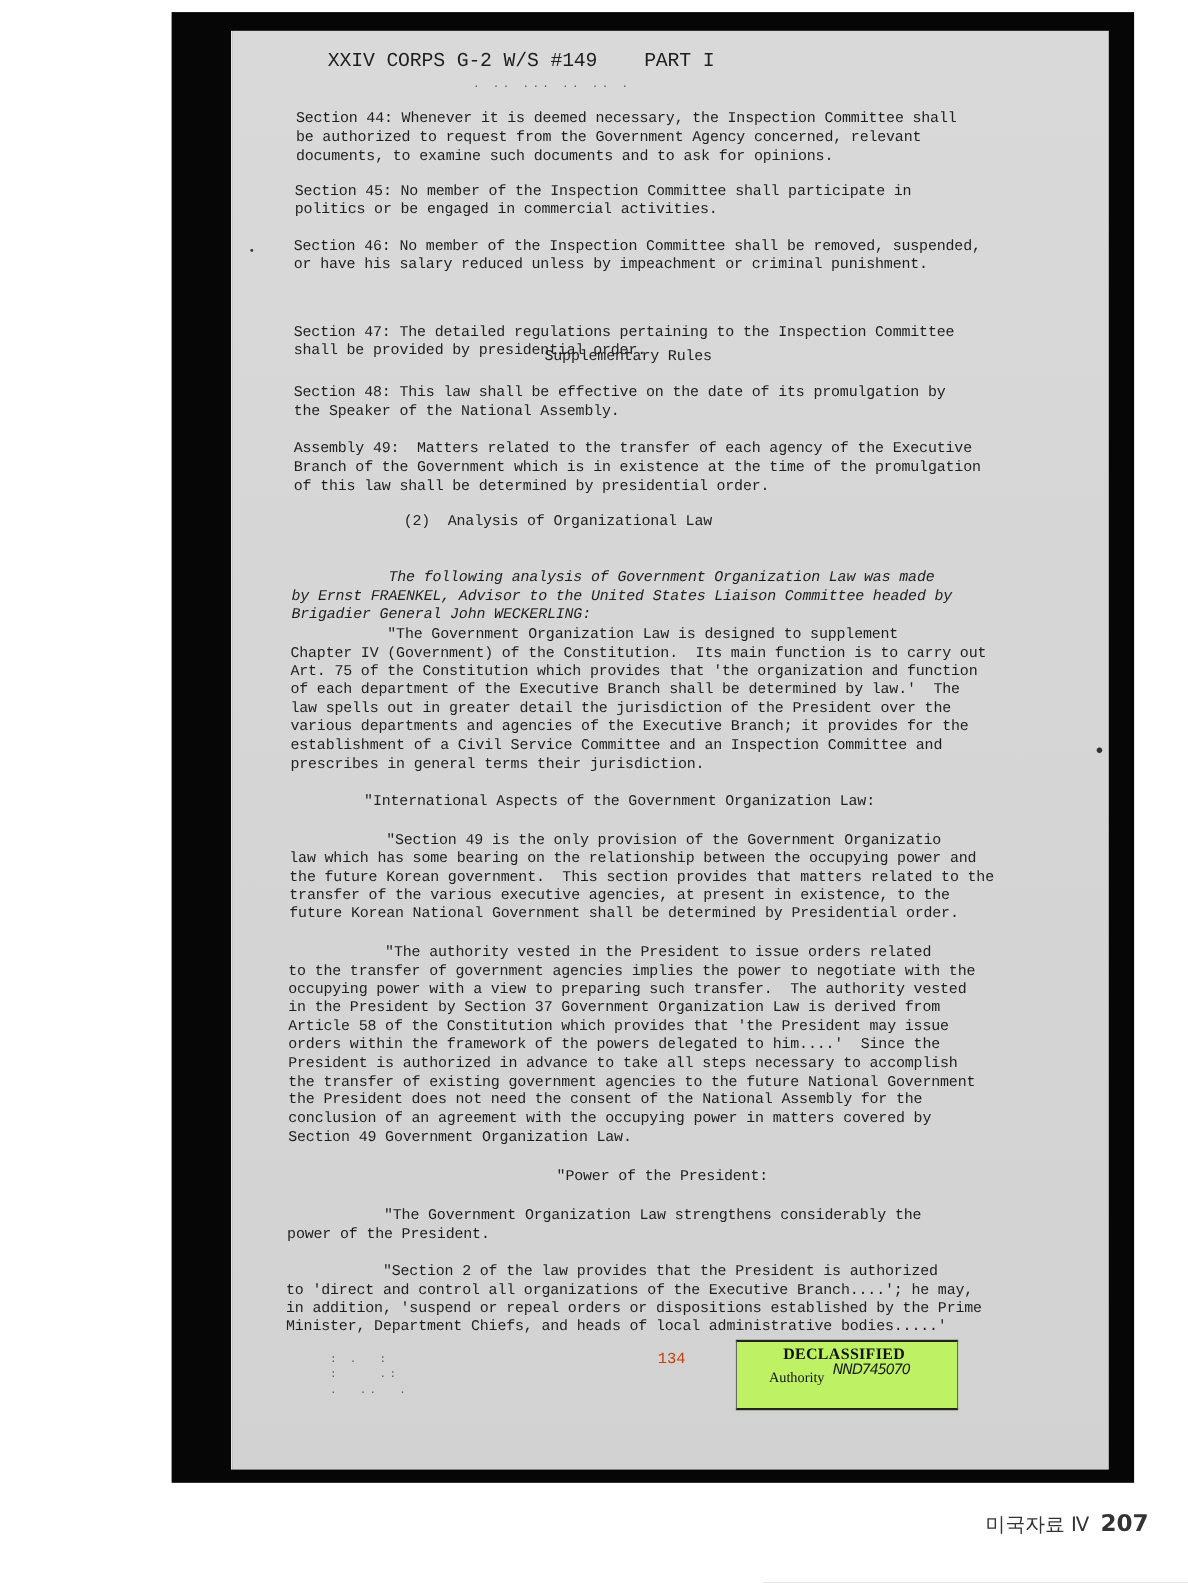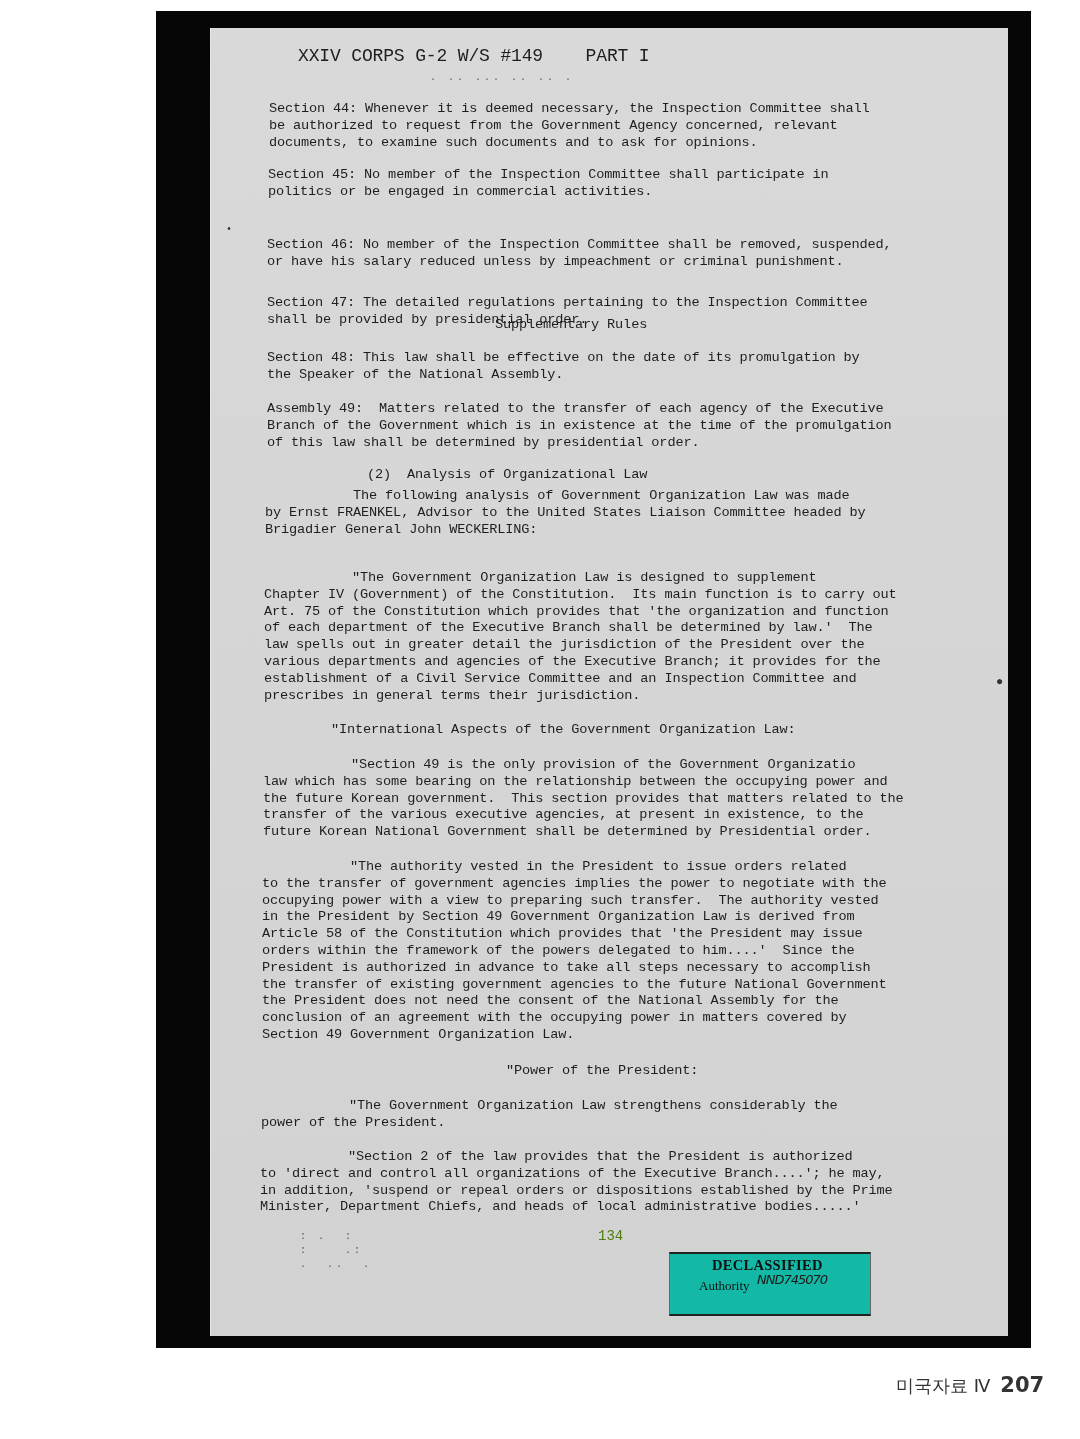--- a/index.html
+++ b/index.html
@@ -16,31 +16,31 @@
     border-left:1px solid #e8e8e8;
   }
   .tw {
     position:absolute; color:#1e1e1e; font-size:13.6px; line-height:16.8px;
     white-space:pre; letter-spacing:-0.15px;
   }
   .ul { text-decoration-thickness:1px; text-underline-offset:2px; }
   .header-line { left:298px; top:48px; font-size:18px; }
   .dots { position:absolute; color:#555; font-size:10px; letter-spacing:3px; }
   .stamp {
-    position:absolute; left:669px; top:1252px; width:200px; height:60px;
-    background:#14b8a6; border-top:2px solid #222; border-bottom:2px solid #222; border-left:1px solid #666; border-right:1px solid #666;
+    position:absolute; left:669px; top:1218px; width:200px; height:60px;
+    background:#bef264; border-top:2px solid #222; border-bottom:2px solid #222; border-left:1px solid #666; border-right:1px solid #666;
     font-family:"Liberation Serif", "DejaVu Serif", serif; color:#111;
   }
   .stamp-title { position:absolute; left:42px; top:3px; font-size:14.5px; font-weight:bold; letter-spacing:0.3px; }
   .stamp-auth-label { position:absolute; left:29px; top:24px; font-size:13px; }
   .stamp-auth-value {
     position:absolute; left:87px; top:18px; font-size:13px; font-style:italic; color:#1a1a1a;
     font-family:"DejaVu Sans", sans-serif; letter-spacing:-1px;
   }
-  .page-no { position:absolute; left:598px; top:1228px; font-size:14px; color:#4d7c0f; }
+  .page-no { position:absolute; left:598px; top:1228px; font-size:14px; color:#c2410c; }
   .footer {
     position:absolute; left:896px; top:1373px; color:#333; font-family:"DejaVu Sans", sans-serif; font-size:18px;text-align:right;
   }
   .footer .series { font-weight:normal; }
   .footer .pnum { font-weight:bold; font-size:21px; margin-left:10px; color:#333; }
   .margin-mark { position:absolute; color:#333; font-size:10px; }
 </style>
 </head>
 <body>
 
@@ -50,38 +50,38 @@
 <div class="tw header-line">XXIV CORPS G-2 W/S #149    PART I</div>
 <div class="dots" style="left:430px;top:72px;">.  ..  ...    .. ..  .</div>
 
 <div class="tw" style="left:269px;top:101px;"><span class="ul">Section 44:</span><span> Whenever it is deemed necessary, the Inspection Committee shall</span>
 <span>be authorized to request from the Government Agency concerned, relevant</span>
 <span>documents, to examine such documents and to ask for opinions.</span></div>
 
 <div class="tw" style="left:268px;top:167px;"><span class="ul">Section 45:</span><span> No member of the Inspection Committee shall participate in</span>
 <span>politics or be engaged in commercial activities.</span></div>
 
-<div class="tw" style="left:267px;top:217px;margin-top:20px;"><span class="ul">Section 46:</span><span> No member of the Inspection Committee shall be removed, suspended,</span>
+<div class="tw" style="left:267px;top:217px;"><span class="ul">Section 46:</span><span> No member of the Inspection Committee shall be removed, suspended,</span>
 <span>or have his salary reduced unless by impeachment or criminal punishment.</span></div>
 
 <div class="tw" style="left:267px;top:267px;margin-top:28px;"><span class="ul">Section 47:</span><span> The detailed regulations pertaining to the Inspection Committee</span>
 <span>shall be provided by presidential order.</span></div>
 
 <div class="tw ul" style="left:495px;top:317px;">Supplementary Rules</div>
 
 <div class="tw" style="left:267px;top:350px;"><span class="ul">Section 48:</span><span> This law shall be effective on the date of its promulgation by</span>
 <span>the Speaker of the National Assembly.</span></div>
 
 <div class="tw" style="left:267px;top:401px;"><span class="ul">Assembly 49:</span><span>  Matters related to the transfer of each agency of the Executive</span>
 <span>Branch of the Government which is in existence at the time of the promulgation</span>
 <span>of this law shall be determined by presidential order.</span></div>
 
 <div class="tw" style="left:367px;top:467px;"><span>(2)</span>  <span class="ul">Analysis of Organizational Law</span></div>
 
-<div class="tw" style="left:265px;top:488px;"><span>           The following analysis of Government Organization Law was made</span>
+<div class="tw" style="left:265px;top:518px;font-style:italic;"><span>           The following analysis of Government Organization Law was made</span>
 <span>by Ernst FRAENKEL, Advisor to the United States Liaison Committee headed by</span>
 <span>Brigadier General John WECKERLING:</span></div>
 
 <div class="tw" style="left:264px;top:570px;"><span>           "The Government Organization Law is designed to supplement</span>
 <span>Chapter IV (Government) of the Constitution.  Its main function is to carry out</span>
 <span>Art. 75 of the Constitution which provides that 'the organization and function</span>
 <span>of each department of the Executive Branch shall be determined by law.'  The</span>
 <span>law spells out in greater detail the jurisdiction of the President over the</span>
 <span>various departments and agencies of the Executive Branch; it provides for the</span>
 <span>establishment of a Civil Service Committee and an Inspection Committee and</span>
@@ -91,21 +91,21 @@
 
 <div class="tw" style="left:263px;top:757px;"><span>           "Section 49 is the only provision of the Government Organizatio</span>
 <span>law which has some bearing on the relationship between the occupying power and</span>
 <span>the future Korean government.  This section provides that matters related to the</span>
 <span>transfer of the various executive agencies, at present in existence, to the</span>
 <span>future Korean National Government shall be determined by Presidential order.</span></div>
 
 <div class="tw" style="left:262px;top:859px;"><span>           "The authority vested in the President to issue orders related</span>
 <span>to the transfer of government agencies implies the power to negotiate with the</span>
 <span>occupying power with a view to preparing such transfer.  The authority vested</span>
-<span>in the President by Section 49 Government Organization Law is derived from</span>
+<span>in the President by Section 37 Government Organization Law is derived from</span>
 <span>Article 58 of the Constitution which provides that 'the President may issue</span>
 <span>orders within the framework of the powers delegated to him....'  Since the</span>
 <span>President is authorized in advance to take all steps necessary to accomplish</span>
 <span>the transfer of existing government agencies to the future National Government</span>
 <span>the President does not need the consent of the National Assembly for the</span>
 <span>conclusion of an agreement with the occupying power in matters covered by</span>
 <span>Section 49 Government Organization Law.</span></div>
 
 <div class="tw" style="left:506px;top:1063px;">"Power of the President:</div>
 

